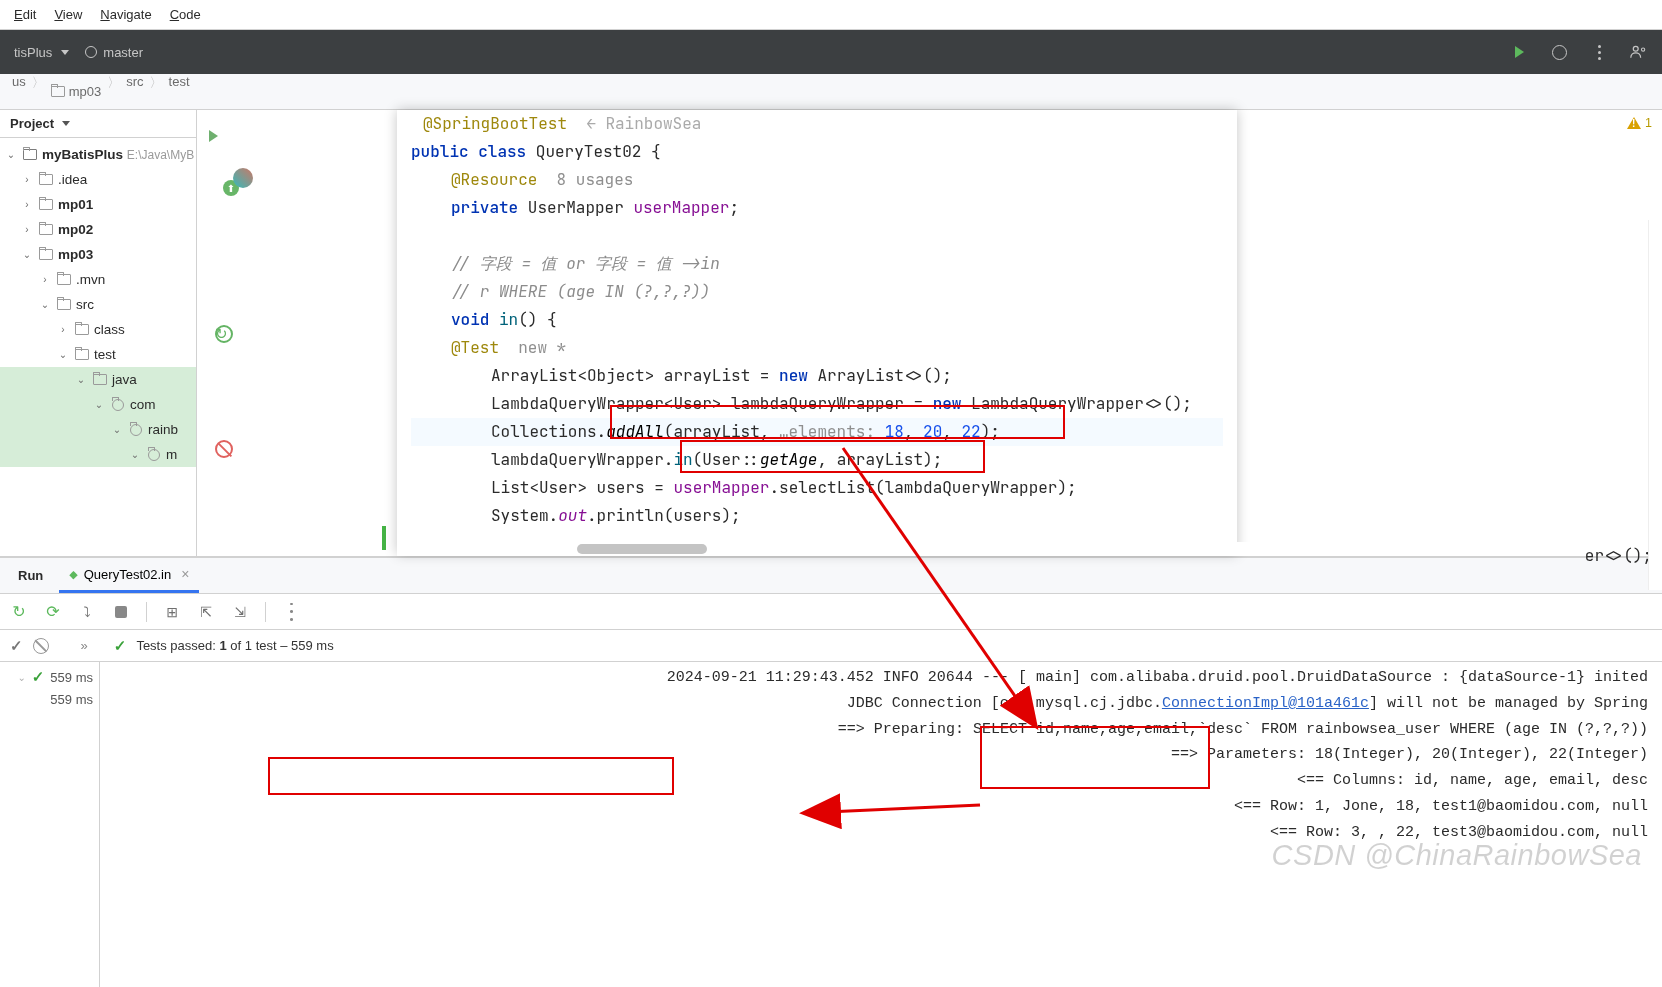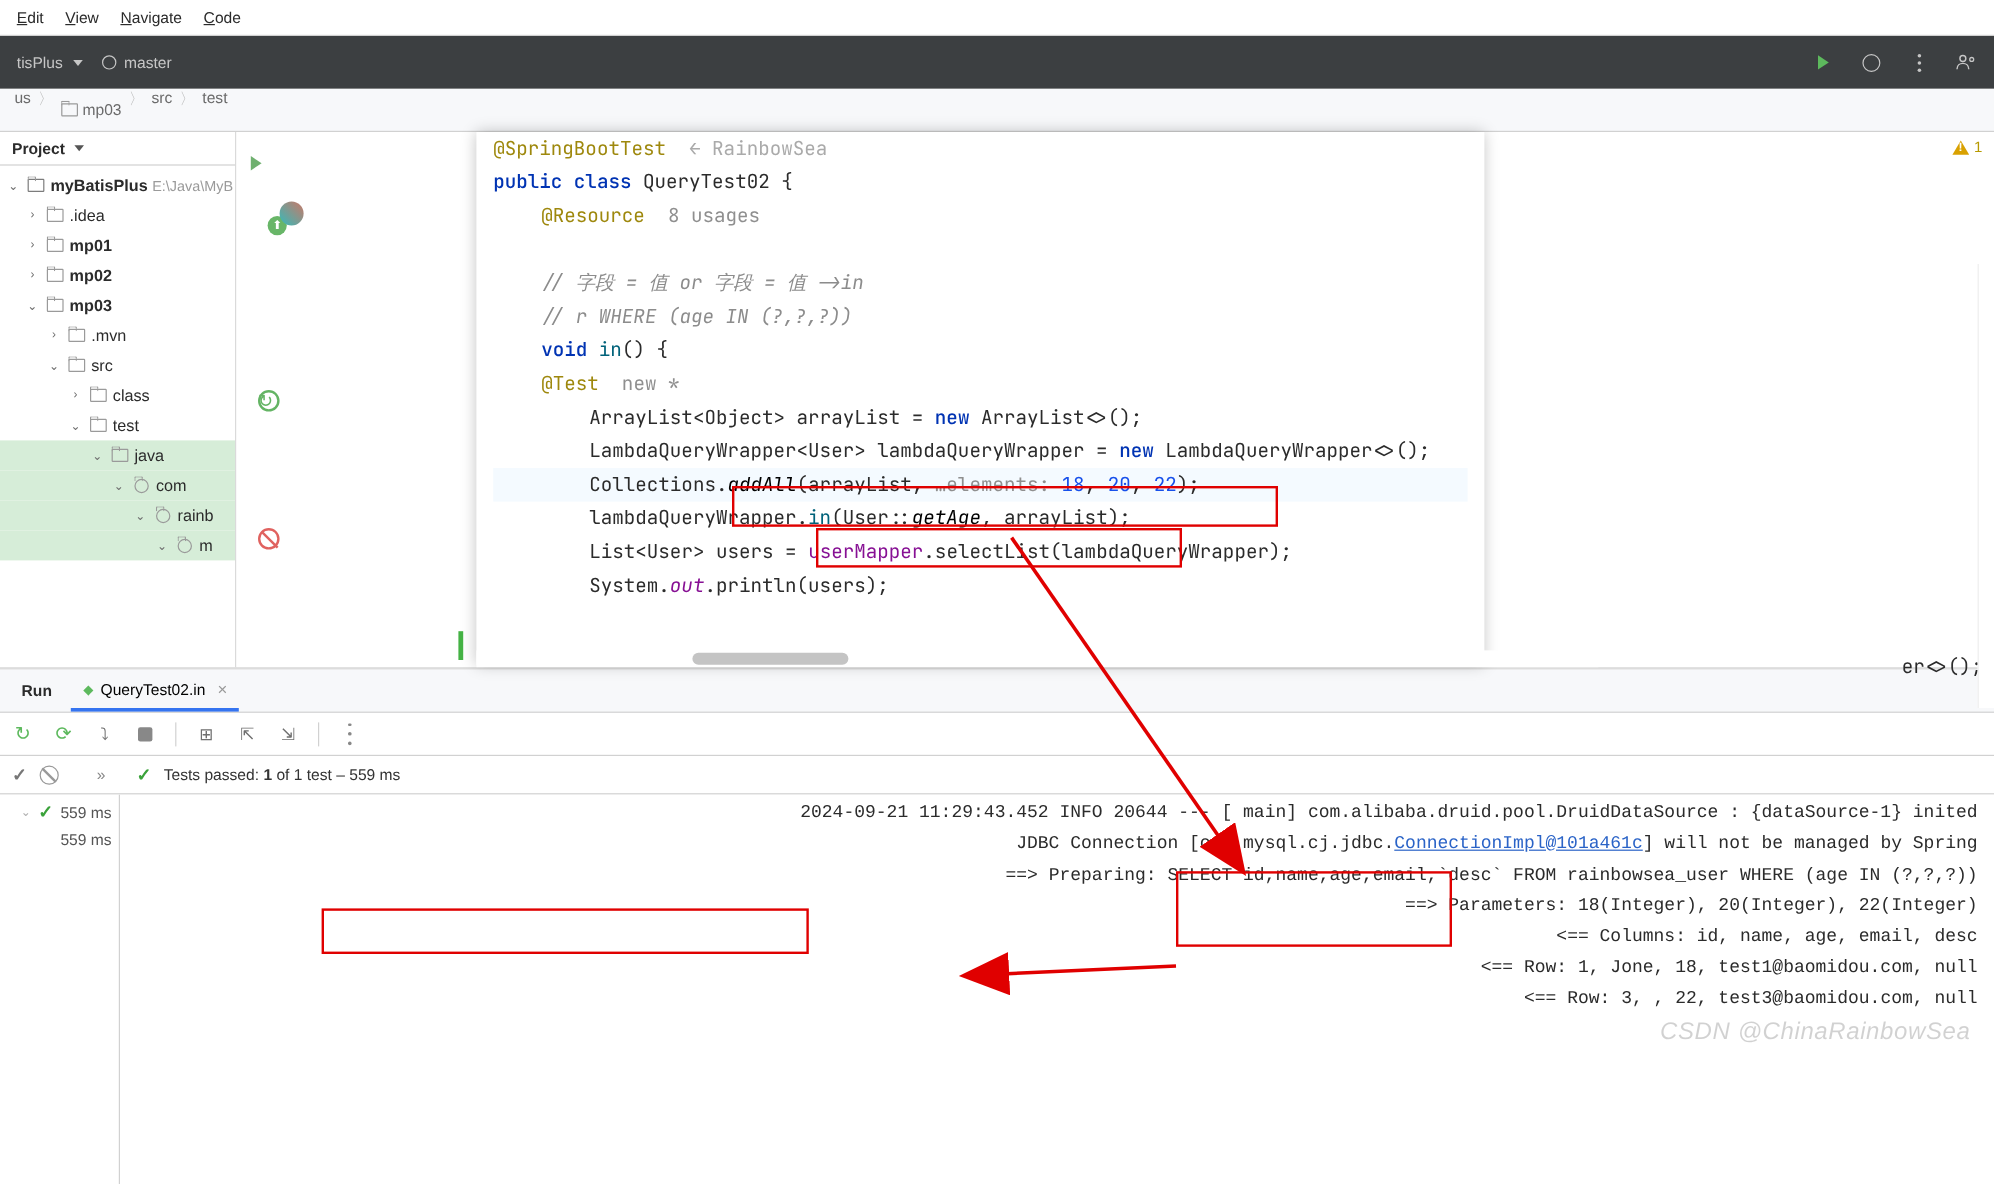--- a/index.html
+++ b/index.html
@@ -123,21 +123,21 @@
   .circle-no::after{content:"";position:absolute;width:16px;height:1.5px;background:#999;transform:rotate(45deg);top:6.5px;left:-1px;}
   .play-next{color:#888;}
 
   .bottom-body{flex:1;display:flex;overflow:hidden;position:relative;}
   .test-tree{width:100px;min-width:100px;border-right:1px solid var(--border);padding:4px 6px;font-size:13px;}
   .tt-row{display:flex;justify-content:flex-end;align-items:center;gap:6px;height:22px;color:#555;}
   .console{flex:1;overflow:auto;padding:3px 14px;position:relative;}
   .console a{color:#2a63c7;text-decoration:underline;}
   svg.arrow{position:absolute;pointer-events:none;z-index:20;}
 
-  .watermark{position:absolute;right:20px;bottom:115px;color:rgba(0,0,0,0.18);font-size:20px;font-style:italic;font-weight:400;letter-spacing:0.5px;pointer-events:none;z-index:30;}
+  .watermark{position:absolute;right:20px;bottom:115px;color:rgba(0,0,0,0.18);font-size:29px;font-style:italic;font-weight:400;letter-spacing:0.5px;pointer-events:none;z-index:30;}
   .right-stripe{position:absolute;right:0;top:110px;width:14px;height:370px;background:var(--bg-panel);border-left:1px solid #eee;z-index:4;}
 
   .hscroll{position:absolute;left:200px;right:330px;bottom:0;height:14px;background:#fff;z-index:8;}
   .hscroll .thumb{position:absolute;left:180px;top:2px;height:10px;width:130px;background:#c4c4c4;border-radius:5px;}
   .green-marker{position:absolute;left:185px;bottom:6px;width:4px;height:24px;background:#44b244;z-index:9;}
 
 </style>
 </head>
 <body>
 
@@ -306,23 +306,24 @@
         <span class="gut-icon avatar" style="position:absolute;"></span>
         <span class="gut-icon refresh" style="position:absolute;"></span>
         <span class="ban"></span>
       </div>
     </div>
 
     <div class="code-behind editor-font"><span>er&lt;&gt;();</span></div>
 
     <div class="code-shadow">
       <div class="code-pad editor-font">
-        <div style="color:#9e880d;margin-left:0;"><span class="anno">@SpringBootTest</span><span style="color:#aaa;">&nbsp;&nbsp;← RainbowSea</span></div>
+        <div style="color:#9e880d;margin-left:12px;"><span class="anno">@SpringBootTest</span><span style="color:#aaa;">&nbsp;&nbsp;← RainbowSea</span></div>
         <div><span class="kw">public class </span><span>QueryTest02</span><span> {</span></div>
         <div style="padding-left:40px;"><span class="anno">@Resource</span>&nbsp;&nbsp;<span class="hint">8 usages</span></div>
+        <div style="padding-left:40px;"><span class="kw">private </span><span>UserMapper </span><span class="fld">userMapper</span><span>;</span></div>
         <div>&nbsp;</div>
         <div style="padding-left:40px;" class="com">// 字段 = 值 or 字段 = 值 -&gt;in</div>
         <div style="padding-left:40px;" class="com">// r WHERE (age IN (?,?,?))</div>
         <div style="padding-left:40px;"><span class="kw">void </span><span class="mth">in</span><span>() {</span></div>
         <div style="padding-left:40px;"><span class="anno">@Test</span>&nbsp;&nbsp;<span class="hint">new *</span></div>
         <div style="padding-left:80px;"><span>ArrayList&lt;</span><span>Object</span><span>&gt; arrayList = </span><span class="kw">new </span><span>ArrayList&lt;&gt;();</span></div>
         <div style="padding-left:80px;"><span>LambdaQueryWrapper&lt;</span><span>User</span><span>&gt; lambdaQueryWrapper = </span><span class="kw">new </span><span>LambdaQueryWrapper&lt;&gt;();</span></div>
         <div style="padding-left:80px;background:#f4faff;" id="line10"><span>Collections.</span><span class="ita" style="font-style:italic;">addAll</span><span>(arrayList, </span><span class="hint"> …elements: </span><span class="num">18</span><span>, </span><span class="num">20</span><span>, </span><span class="num">22</span><span>);</span></div>
         <div style="padding-left:80px;" id="line11"><span>lambdaQueryWrapper.</span><span class="mth">in</span><span>(</span><span>User</span><span>::</span><span class="ita" style="font-style:italic;">getAge</span><span>, arrayList);</span></div>
         <div style="padding-left:80px;"><span>List&lt;</span><span>User</span><span>&gt; users = </span><span class="fld">userMapper</span><span>.selectList(lambdaQueryWrapper);</span></div>

